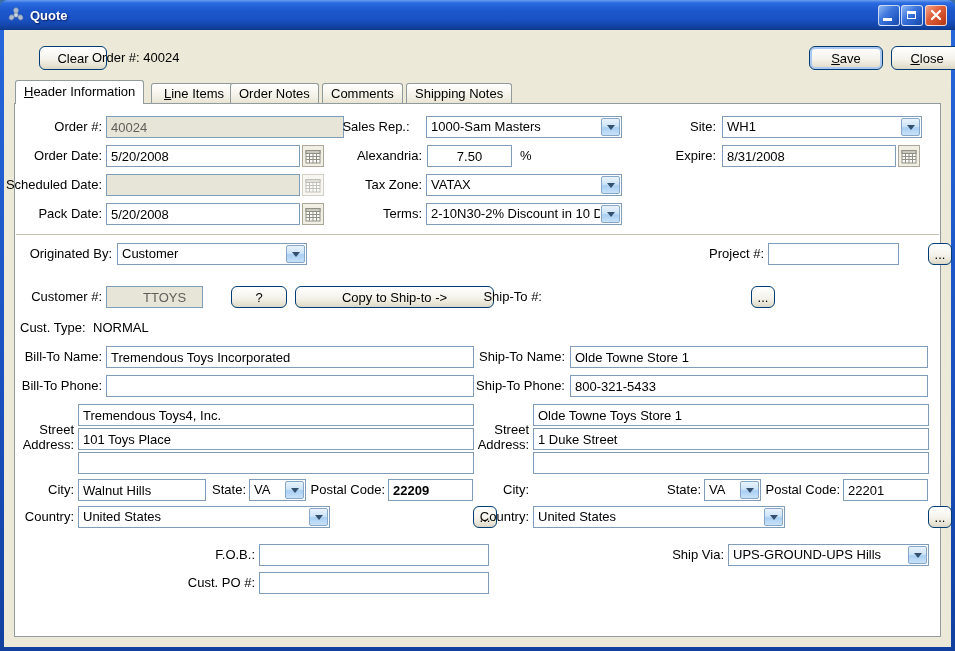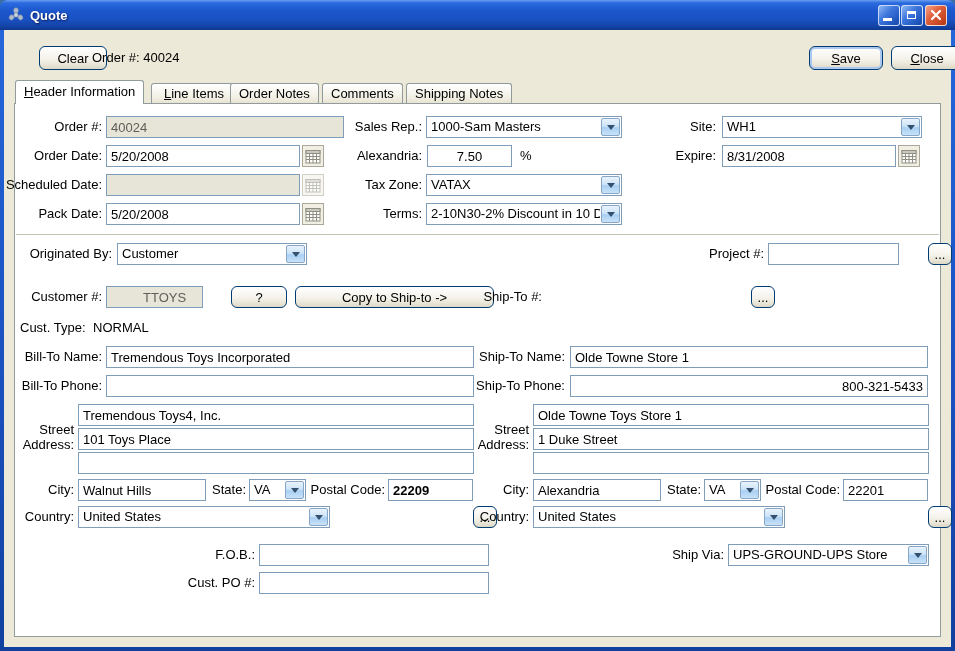--- a/index.html
+++ b/index.html
@@ -88,21 +88,21 @@
   <div class="panel"></div>
 
   <div class="tab active" style="left:15px;"><u>H</u>eader Information</div>
   <div class="tab" style="left:151px;padding-left:12px;"><u>L</u>ine Items</div>
   <div class="tab" style="left:230px;">Order Notes</div>
   <div class="tab" style="left:322px;">Comments</div>
   <div class="tab" style="left:406px;">Shipping Notes</div>
 
   <span class="lbl" style="left:0;top:116px;width:102px;">Order #:</span>
   <input class="inp dis" type="text" style="left: 106px; top: 116px; width: 238px;" value="40024">
-  <span class="lbl" style="left:330px;top:116px;width:92px;">Sales Rep.:</span>
+  <span class="lbl" style="left:330px;top:116px;width:92px;text-align:center;">Sales Rep.:</span>
   <div class="combo" style="left:426px;top:116px;width:196px;">
     <span class="ctext">1000-Sam Masters</span>
     <span class="carrow"></span>
   </div>
   <span class="lbl" style="left:640px;top:116px;width:76px;">Site:</span>
   <div class="combo" style="left:722px;top:116px;width:200px;">
     <span class="ctext">WH1</span>
     <span class="carrow"></span>
   </div>
 
@@ -188,21 +188,21 @@
   <span class="static" style="left:93px;top:320px;">NORMAL</span>
 
   <span class="lbl" style="left:0;top:346px;width:102px;">Bill-To Name:</span>
   <input class="inp" type="text" style="left: 106px; top: 346px; width: 368px;" value="Tremendous Toys Incorporated">
   <span class="lbl" style="left:462px;top:346px;width:103px;">Ship-To Name:</span>
   <input class="inp" type="text" style="left: 570px; top: 346px; width: 358px;" value="Olde Towne Store 1">
 
   <span class="lbl" style="left:0;top:375px;width:102px;">Bill-To Phone:</span>
   <input class="inp" type="text" style="left: 106px; top: 375px; width: 368px;" value="">
   <span class="lbl" style="left:462px;top:375px;width:103px;">Ship-To Phone:</span>
-  <input class="inp" type="text" style="left: 570px; top: 375px; width: 358px; text-align: right;" value="800-321-5433">
+  <input class="inp" type="text" style="left: 570px; top: 375px; width: 358px;" value="800-321-5433">
 
   <span class="lbl wrap" style="left:14px;top:422px;width:60px;">Street Address:</span>
   <input class="inp" type="text" style="left: 78px; top: 404px; width: 396px;" value="Tremendous Toys4, Inc.">
   <input class="inp" type="text" style="left: 78px; top: 428px; width: 396px;" value="101 Toys Place">
   <input class="inp" type="text" style="left: 78px; top: 452px; width: 396px;" value="">
   <span class="lbl wrap" style="left:469px;top:422px;width:60px;">Street Address:</span>
   <input class="inp" type="text" style="left: 533px; top: 404px; width: 396px;" value="Olde Towne Toys Store 1">
   <input class="inp" type="text" style="left: 533px; top: 428px; width: 396px;" value="1 Duke Street">
   <input class="inp" type="text" style="left: 533px; top: 452px; width: 396px;" value="">
 
@@ -210,21 +210,20 @@
   <input class="inp" type="text" style="left: 78px; top: 479px; width: 128px;" value="Walnut Hills">
   <span class="lbl" style="left:208px;top:479px;width:38px;">State:</span>
   <div class="combo" style="left:249px;top:479px;width:57px;">
     <span class="ctext">VA</span>
     <span class="carrow"></span>
   </div>
   <span class="lbl" style="left:308px;top:479px;width:77px;">Postal Code:</span>
   <input class="inp" type="text" style="left: 388px; top: 479px; width: 85px; font-weight: bold;" value="22209">
 
   <span class="lbl" style="left:469px;top:479px;width:60px;">City:</span>
-  <input class="inp" type="text" style="left: 533px; top: 479px; width: 128px;" value="Alexandria">
   <span class="lbl" style="left:663px;top:479px;width:38px;">State:</span>
   <div class="combo" style="left:704px;top:479px;width:57px;">
     <span class="ctext">VA</span>
     <span class="carrow"></span>
   </div>
   <span class="lbl" style="left:763px;top:479px;width:77px;">Postal Code:</span>
   <input class="inp" type="text" style="left: 843px; top: 479px; width: 85px;" value="22201">
 
   <span class="lbl" style="left:14px;top:506px;width:60px;">Country:</span>
   <div class="combo" style="left:78px;top:506px;width:252px;">
@@ -237,20 +236,20 @@
   <div class="combo" style="left:533px;top:506px;width:252px;">
     <span class="ctext">United States</span>
     <span class="carrow"></span>
   </div>
   <div class="btn" style="left:905px;top:506px;width:24px;height:22px;">...</div>
 
   <span class="lbl" style="left:155px;top:544px;width:100px;">F.O.B.:</span>
   <input class="inp" type="text" style="left: 259px; top: 544px; width: 230px;" value="">
   <span class="lbl" style="left:645px;top:544px;width:79px;">Ship Via:</span>
   <div class="combo" style="left:728px;top:544px;width:201px;">
-    <span class="ctext">UPS-GROUND-UPS Store</span>
+    <span class="ctext">UPS-GROUND-UPS Hills</span>
     <span class="carrow"></span>
   </div>
 
   <span class="lbl" style="left:155px;top:572px;width:100px;">Cust. PO #:</span>
   <input class="inp" type="text" style="left: 259px; top: 572px; width: 230px;" value="">
 
 </div>
 
 </body></html>

